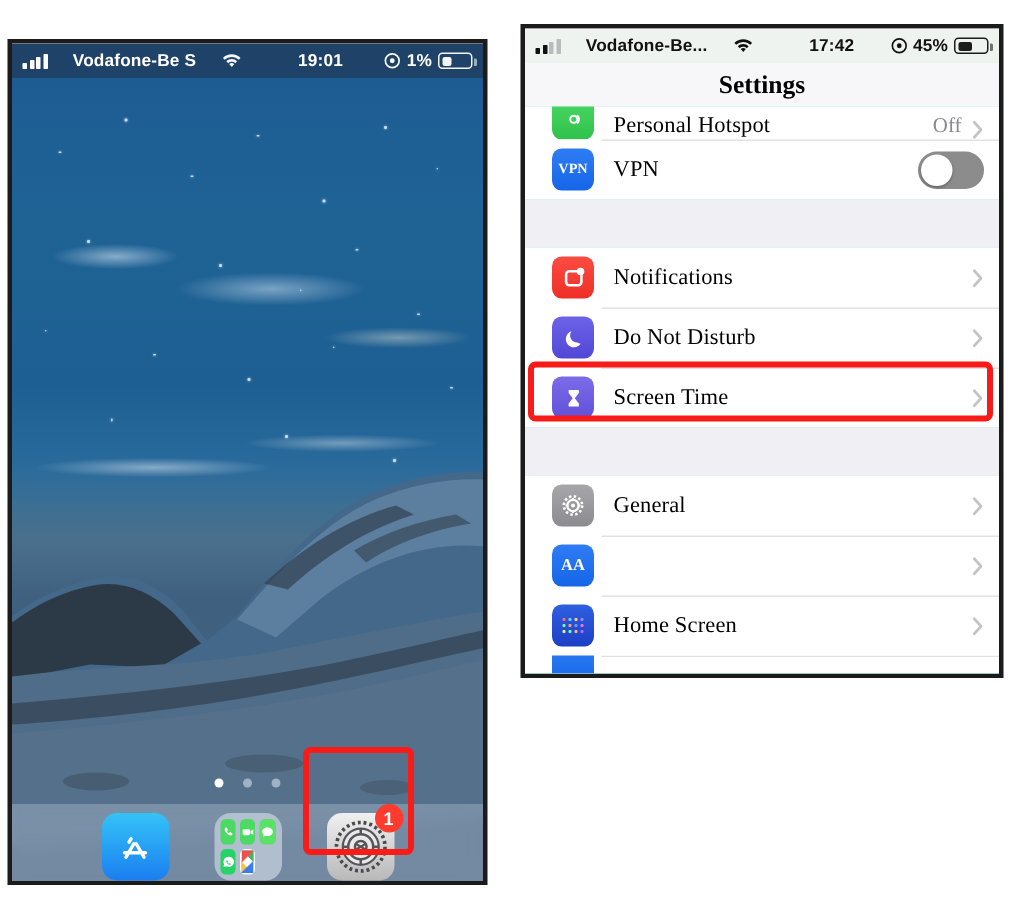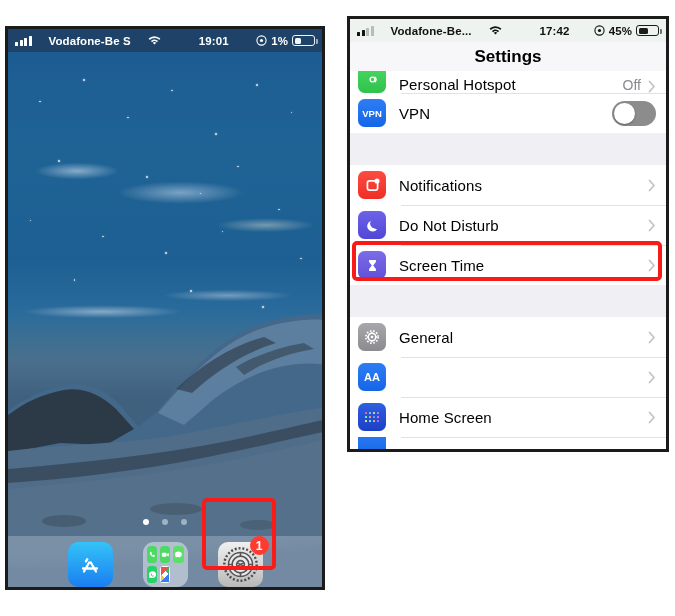--- a/index.html
+++ b/index.html
@@ -131,29 +131,29 @@
     border: 1.5px solid #ff3b30; z-index: 6;
   }
   .hl-box {
     position:absolute; border: 4px solid #f91b18; border-radius: 5px;
     pointer-events:none; z-index: 5;
   }
   #hl-settings-dock { left: 202px; top: 498px; width: 74px; height: 72px; }
   #hl-sounds-row    { left: 352px; top: 241px; width: 310px; height: 40px; }
 
   
-  .settings-screen { width:100%; height:541px; background:#14b8a6; position:relative; }
+  .settings-screen { width:100%; height:541px; background:#14b8a6; position:relative;font-family:Liberation Serif, serif; }
   .nav-title {
     height: 29px; background:#f7f7f9; display:flex; align-items:center;
     justify-content:center; font-size:17px; font-weight:bold; color:#000;
   }
   .list-group { background:#fff; }
   .group-gap { height: 32px; background:#efeff4; }
   .row {
-    display:flex; align-items:center; height:40px; padding-left:8px;
+    display:flex; align-items:center; height:40px; padding-left:18px;
     background:#fff; position:relative;
   }
   .row + .row::before {
     content:''; position:absolute; left:51px; right:0; top:0; height:1px;
     background:#e2e2e6;
   }
   .row-clip { height: 22px; overflow: hidden; align-items: flex-end; }
   .r-icon {
     width: 28px; height: 28px; border-radius: 6.5px; flex: 0 0 28px;
     display:flex; align-items:center; justify-content:center;

